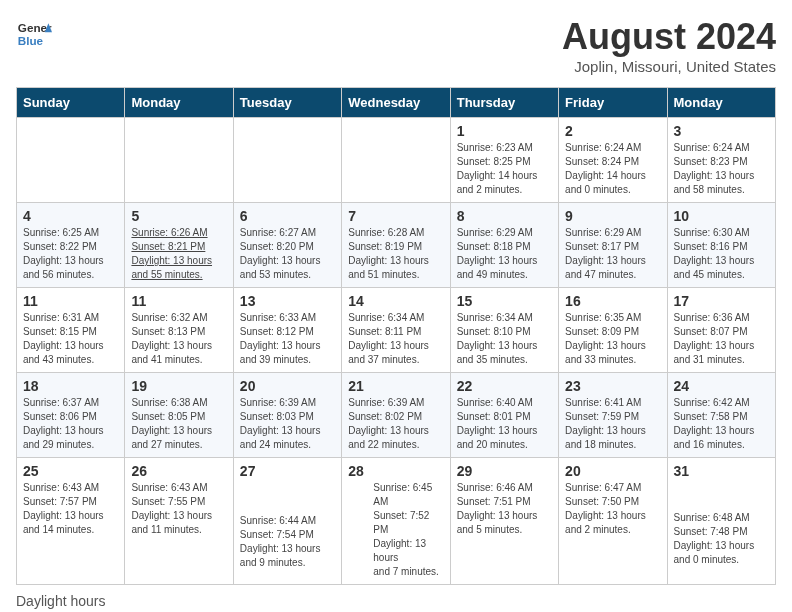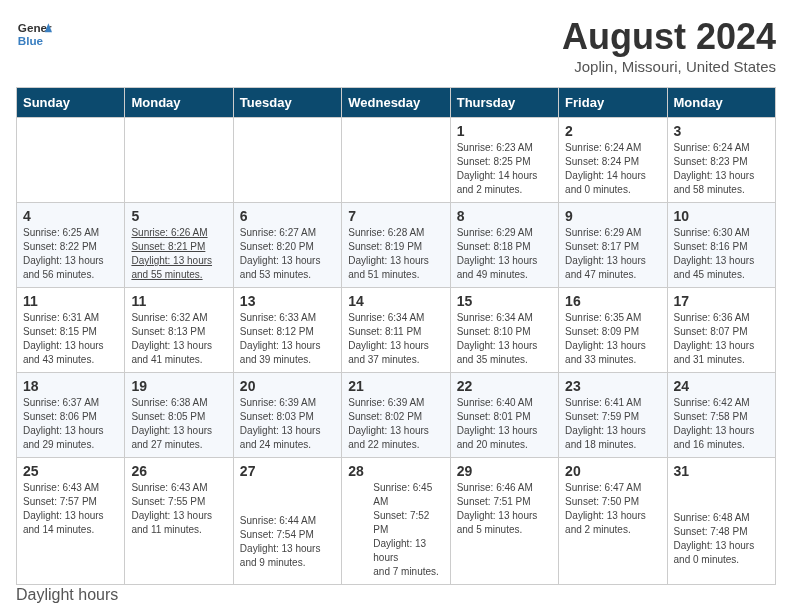--- a/index.html
+++ b/index.html
@@ -71,22 +71,22 @@
     }
     .day-info {
       font-size: 10px;
       color: #444;
       line-height: 1.4;
     }
     .empty-cell {
       background: #fff !important;
     }
     .footer-note {
-      margin-top: 1px;
-      font-size: 16px;
+      margin-top: 8px;
+      font-size: 14px;
       color: #555;
     }
   </style>
 </head>
 <body>
 
 <div class="header">
   <div class="logo">
     <svg class="logo-icon" viewBox="0 0 40 40" xmlns="http://www.w3.org/2000/svg">
       <text x="2" y="18" font-size="13" font-weight="bold" fill="#333" font-family="Arial">General</text>

